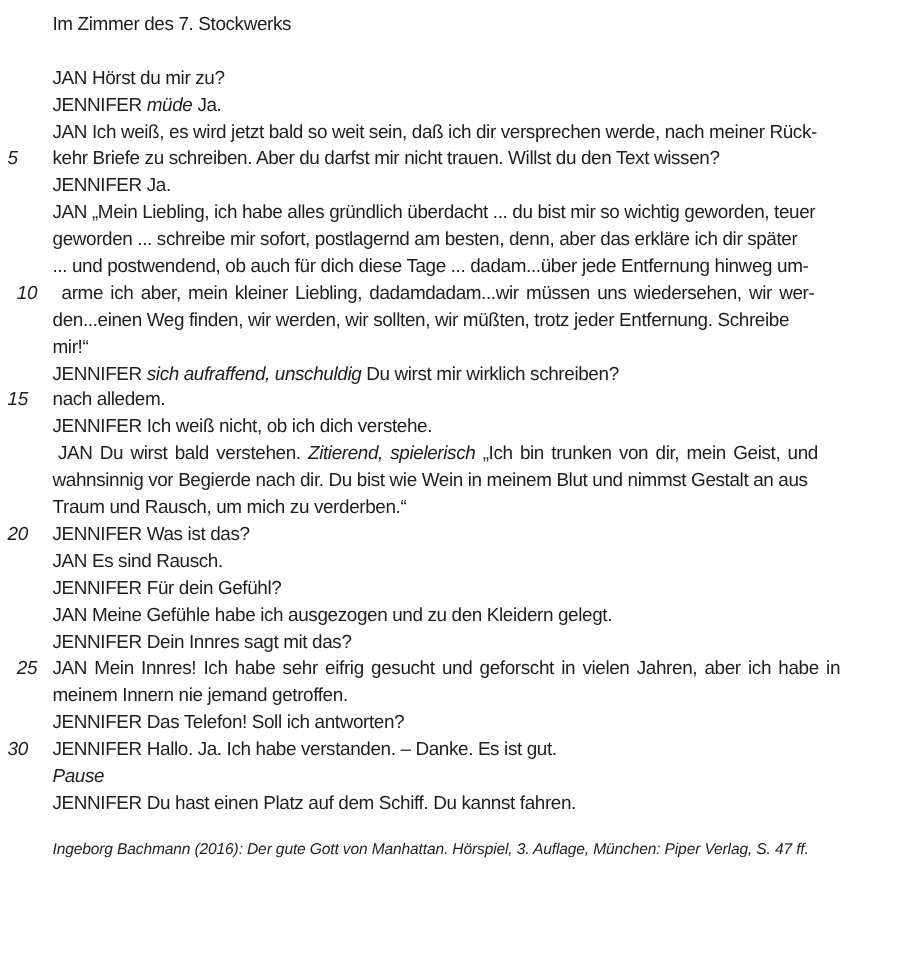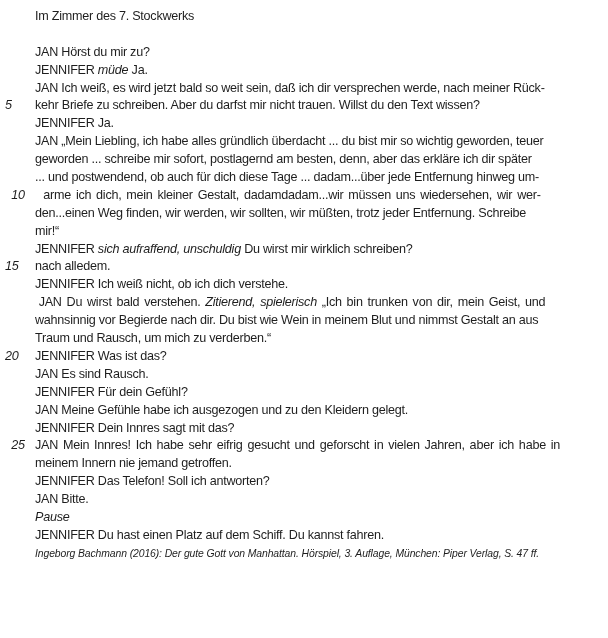--- a/index.html
+++ b/index.html
@@ -43,20 +43,21 @@
     font-style: italic;
   }
   .line.stretch {
     word-spacing: 1.6px;
     text-align: center;
   }
   .seg-i {
     font-style: italic;
   }
   .footer {
+    margin-top: 13px;
     font-size: 10.4px;
     font-style: italic;
     letter-spacing: -0.1px;
     white-space: nowrap;
   }
 </style>
 </head>
 <body>
 
 <div class="doc">
@@ -64,36 +65,36 @@
 
   <div class="lines">
       <div class="line"><span class="seg">JAN Hörst du mir zu?</span></div>
       <div class="line"><span class="seg">JENNIFER </span><span class="seg-i">müde</span><span class="seg"> Ja.</span></div>
       <div class="line"><span class="seg">JAN Ich weiß, es wird jetzt bald so weit sein, daß ich dir versprechen werde, nach meiner Rück-</span></div>
       <div class="line"><span class="num">5</span><span class="seg">kehr Briefe zu schreiben. Aber du darfst mir nicht trauen. Willst du den Text wissen?</span></div>
       <div class="line"><span class="seg">JENNIFER Ja.</span></div>
       <div class="line"><span class="seg">JAN „Mein Liebling, ich habe alles gründlich überdacht ... du bist mir so wichtig geworden, teuer</span></div>
       <div class="line"><span class="seg">geworden ... schreibe mir sofort, postlagernd am besten, denn, aber das erkläre ich dir später</span></div>
       <div class="line"><span class="seg">... und postwendend, ob auch für dich diese Tage ... dadam...über jede Entfernung hinweg um-</span></div>
-      <div class="line stretch"><span class="num">10</span><span class="seg">arme ich dich, mein kleiner Gestalt, dadamdadam...wir müssen uns wiedersehen, wir wer-</span></div>
+      <div class="line stretch"><span class="num">10</span><span class="seg">arme ich aber, mein kleiner Liebling, dadamdadam...wir müssen uns wiedersehen, wir wer-</span></div>
       <div class="line"><span class="seg">den...einen Weg finden, wir werden, wir sollten, wir müßten, trotz jeder Entfernung. Schreibe</span></div>
       <div class="line"><span class="seg">mir!“</span></div>
       <div class="line"><span class="seg">JENNIFER </span><span class="seg-i">sich aufraffend, unschuldig</span><span class="seg"> Du wirst mir wirklich schreiben?</span></div>
       <div class="line"><span class="num">15</span><span class="seg">nach alledem.</span></div>
       <div class="line"><span class="seg">JENNIFER Ich weiß nicht, ob ich dich verstehe.</span></div>
       <div class="line stretch"><span class="seg">JAN Du wirst bald verstehen. </span><span class="seg-i">Zitierend, spielerisch</span><span class="seg"> „Ich bin trunken von dir, mein Geist, und</span></div>
       <div class="line"><span class="seg">wahnsinnig vor Begierde nach dir. Du bist wie Wein in meinem Blut und nimmst Gestalt an aus</span></div>
       <div class="line"><span class="seg">Traum und Rausch, um mich zu verderben.“</span></div>
       <div class="line"><span class="num">20</span><span class="seg">JENNIFER Was ist das?</span></div>
       <div class="line"><span class="seg">JAN Es sind Rausch.</span></div>
       <div class="line"><span class="seg">JENNIFER Für dein Gefühl?</span></div>
       <div class="line"><span class="seg">JAN Meine Gefühle habe ich ausgezogen und zu den Kleidern gelegt.</span></div>
       <div class="line"><span class="seg">JENNIFER Dein Innres sagt mit das?</span></div>
       <div class="line stretch"><span class="num">25</span><span class="seg">JAN Mein Innres! Ich habe sehr eifrig gesucht und geforscht in vielen Jahren, aber ich habe in</span></div>
       <div class="line"><span class="seg">meinem Innern nie jemand getroffen.</span></div>
       <div class="line"><span class="seg">JENNIFER Das Telefon! Soll ich antworten?</span></div>
-      <div class="line"><span class="seg">JAN Bitte.</span></div>
+      <div class="line"><span class="num">30</span><span class="seg">JENNIFER Hallo. Ja. Ich habe verstanden. – Danke. Es ist gut.</span></div>
       <div class="line"><span class="seg-i">Pause</span></div>
       <div class="line"><span class="seg">JENNIFER Du hast einen Platz auf dem Schiff. Du kannst fahren.</span></div>
     </div>
 
   <div class="footer">Ingeborg Bachmann (2016): Der gute Gott von Manhattan. Hörspiel, 3. Auflage, München: Piper Verlag, S. 47 ff.</div>
 </div>
 
 </body></html>

